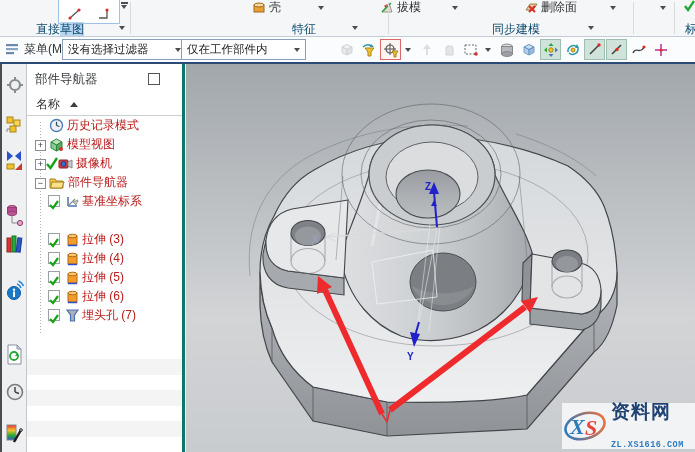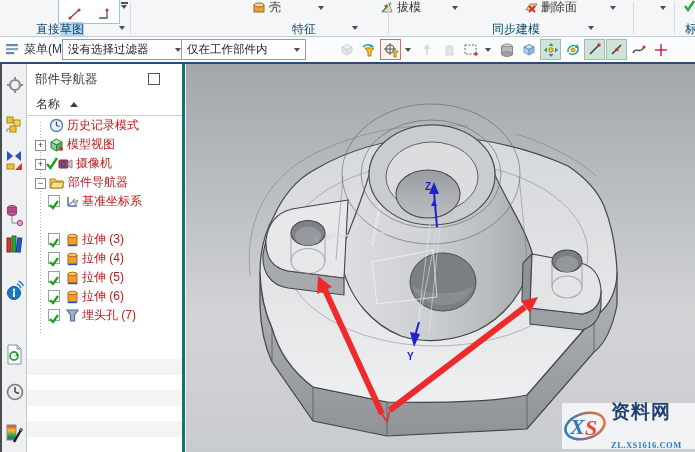--- a/index.html
+++ b/index.html
@@ -38,21 +38,21 @@
   .exp{position:absolute;top:4.5px;width:9px;height:9px;border:1px solid #8a8e92;background:#fff;font-size:9px;line-height:8px;text-align:center;color:#333;box-sizing:content-box;}
   .cb{position:absolute;top:3px;width:12px;height:12px;border:1px solid #9aa0a6;background:#fff;box-sizing:border-box;}
   .ti{position:absolute;top:2px;}
   .dotguide{position:absolute;left:13px;top:58px;width:1px;height:212px;background:repeating-linear-gradient(#b0b4b8 0 1px,transparent 1px 3px);}
   .stripes{position:absolute;left:0;top:280px;width:100%;height:108px;background:repeating-linear-gradient(180deg,#fff 0 15px,#f4f4f5 15px 31px);}
   
   .viewport{position:absolute;left:186px;top:64px;width:509px;height:388px;}
   .watermark{position:absolute;right:0;bottom:3px;width:133px;height:46px;background:#f3f5f7;display:flex;align-items:center;opacity:.97;}
   .wm-text{display:flex;flex-direction:column;line-height:1;margin-left:1px;}
   .wm-name{font-size:19px;font-weight:bold;color:#1c3f6f;letter-spacing:1px;}
-  .wm-url{font-size:8.5px;font-weight:bold;color:#2878bd;font-family:Liberation Serif, serif;margin-top:20px;letter-spacing:.5px;}
+  .wm-url{font-size:8.5px;font-weight:bold;color:#2878bd;font-family:Liberation Mono, monospace;margin-top:20px;letter-spacing:.5px;}
 </style>
 </head>
 <body>
 
 <div id="app">
 
   <div class="ribbon">
     <div class="sketchbox">
       <svg width="16" height="16">
           <line x1="3" y1="12" x2="12" y2="4" stroke="#555" stroke-width="1.3"></line>

